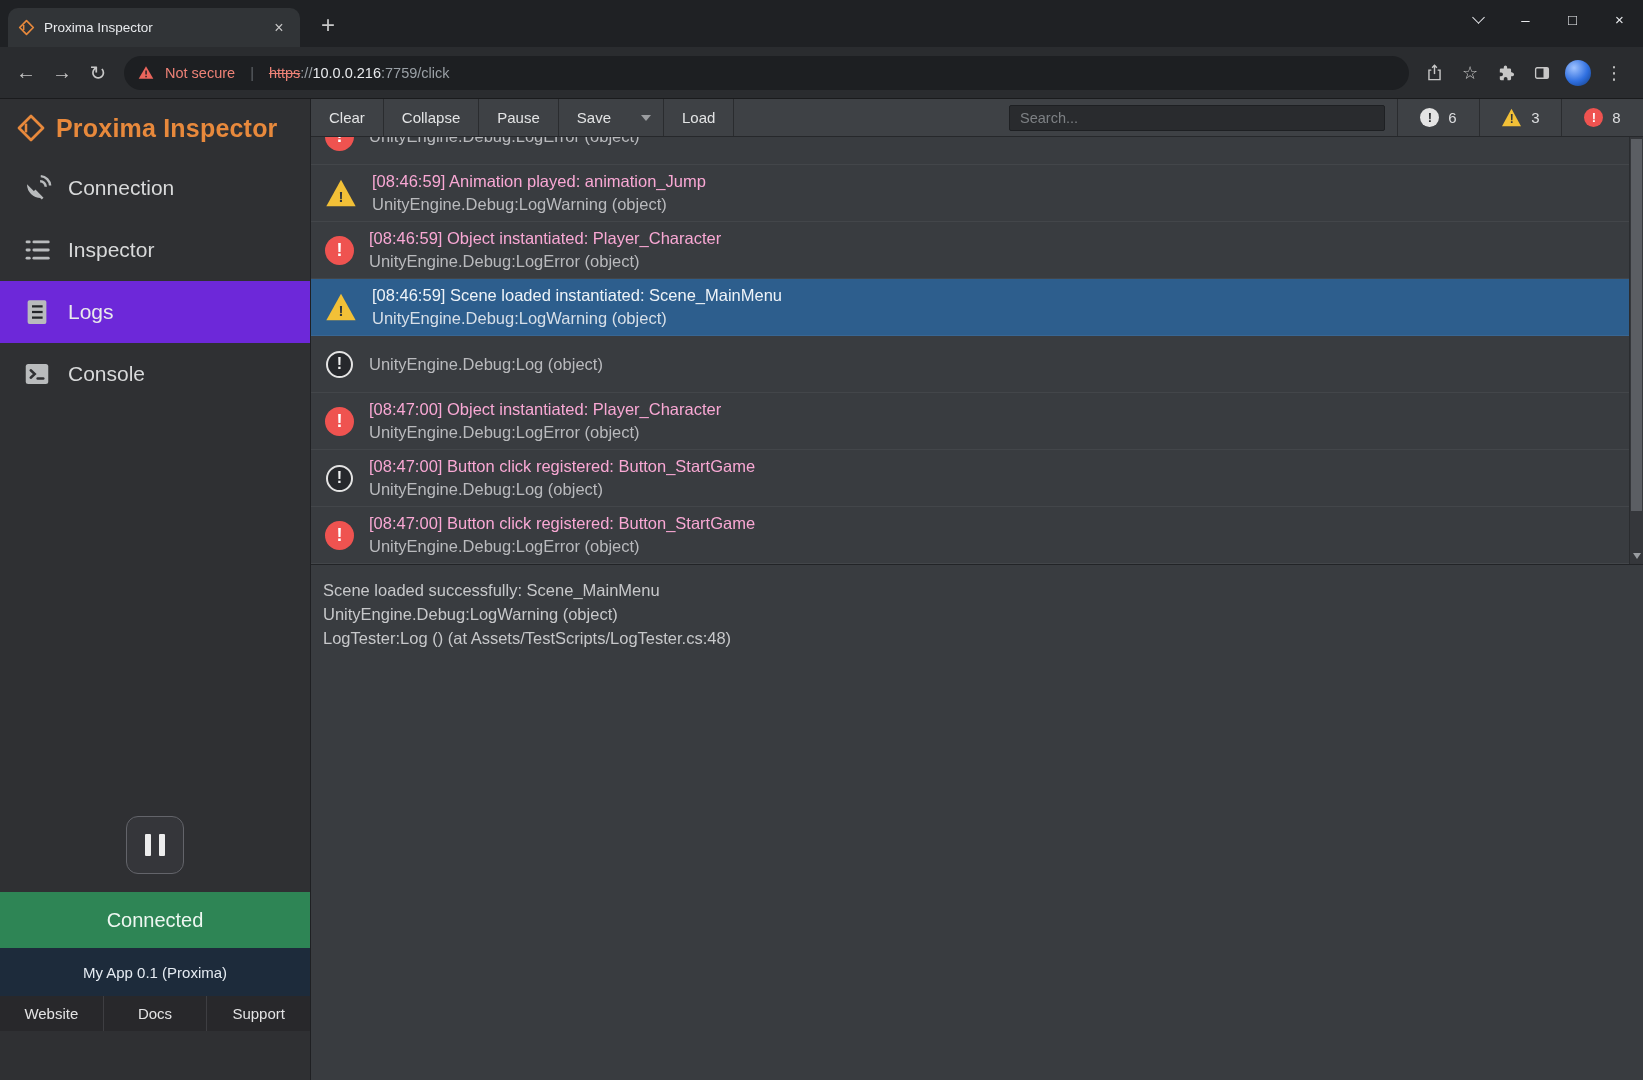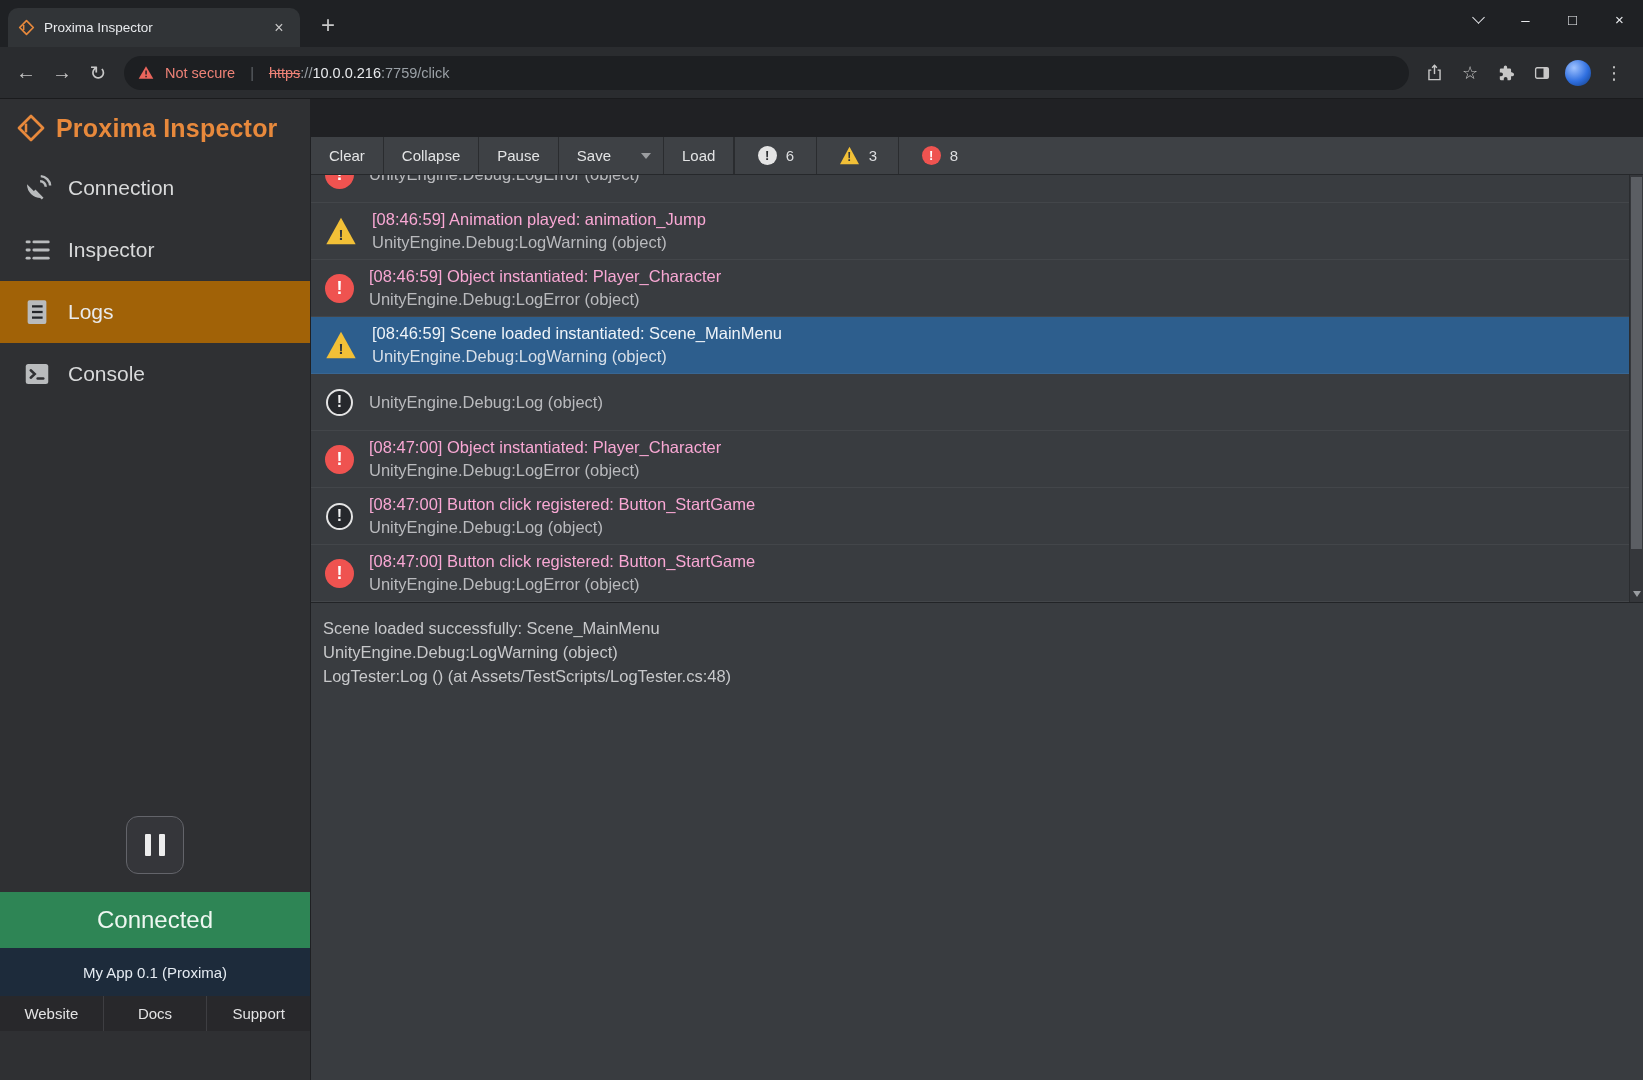--- a/index.html
+++ b/index.html
@@ -42,39 +42,39 @@
 
   
   .page { display:flex; height:981px; }
 
   
   .sidebar { width:310px; background:#2f3033; display:flex; flex-direction:column; flex-shrink:0; }
   .brand { height:58px; display:flex; align-items:center; padding-left:16px; gap:10px; }
   .brand-title { color:#e8893c; font-size:25px; font-weight:bold; letter-spacing:0.2px; }
   .nav-item { height:62px; display:flex; align-items:center; padding-left:22px; gap:16px;
               color:#d8d9da; font-size:21px; cursor:pointer; }
-  .nav-item.active { background:#a16207; color:#e9eaeb; }
+  .nav-item.active { background:#6d28d9; color:#e9eaeb; }
   .nav-icon { width:30px; height:30px; flex-shrink:0; }
   .side-spacer { flex:1; }
   .pause-wrap { display:flex; justify-content:center; margin-bottom:18px; }
   .pause-btn { width:58px; height:58px; border-radius:12px; background:#35363a; border:1.5px solid #63646a;
                display:flex; align-items:center; justify-content:center; gap:8px; cursor:pointer; }
   .pause-bar { width:6px; height:22px; background:#ededed; border-radius:1px; }
   .connected-bar { height:56px; background:#2e8555; display:flex; align-items:center; justify-content:center;
-                   color:#eef7f1; font-size:24px; }
+                   color:#eef7f1; font-size:20px; }
   .app-bar { height:48px; background:#1d2b3b; display:flex; align-items:center; justify-content:center;
              color:#e5ebf2; font-size:15px; }
   .links-bar { height:35px; background:#28282b; display:flex; }
   .link-cell { flex:1; display:flex; align-items:center; justify-content:center; color:#e3e3e4;
                font-size:15px; cursor:pointer; }
   .link-cell + .link-cell { border-left:1px solid #3e3e42; }
   .side-filler { height:49px; background:#2f3033; }
 
   
-  .main { flex:1; display:flex; flex-direction:column; background:#393c40; border-left:1px solid #1f2023; min-width:0;margin-top:38px; }
+  .main { flex:1; display:flex; flex-direction:column; background:#393c40; border-left:1px solid #1f2023; min-width:0; }
   .toolbar { height:38px; flex-shrink:0; background:#3e4145; border-bottom:1px solid #26282b;
              display:flex; align-items:stretch; }
   .tbtn { padding:0 18px; display:flex; align-items:center; gap:8px; color:#e3e4e5; font-size:15px;
           border-right:1px solid #2a2c2f; cursor:pointer; white-space:nowrap; }
   .tbtn.no-r { border-right:none; }
   .caret-cell { padding:0 12px; display:flex; align-items:center; border-right:1px solid #2a2c2f; cursor:pointer; }
   .caret { width:0; height:0; border-left:5px solid transparent; border-right:5px solid transparent;
            border-top:6px solid #9b9da0; }
   .search-wrap { margin-left:auto; width:400px; display:flex; align-items:center; padding:0 12px; }
   .search-wrap input { width:100%; height:26px; background:#292b2e; border:1px solid #1e2023; border-radius:2px;
@@ -271,20 +271,23 @@
     <div class="toolbar">
       <div class="tbtn">Clear</div>
       <div class="tbtn">Collapse</div>
       <div class="tbtn">Pause</div>
       <div class="tbtn no-r">Save</div>
       <div class="caret-cell">
         <span class="caret"></span>
       </div>
       <div class="tbtn">Load</div>
 
+      <div class="search-wrap">
+        <input type="text" placeholder="Search..." style="">
+      </div>
 
       <div class="counter">
         <span class="cicon cinfo">
             <span>!</span>
           </span>
         <span>6</span>
       </div>
       <div class="counter">
         <span class="cicon cwarn">
           <svg viewBox="0 0 24 22">

